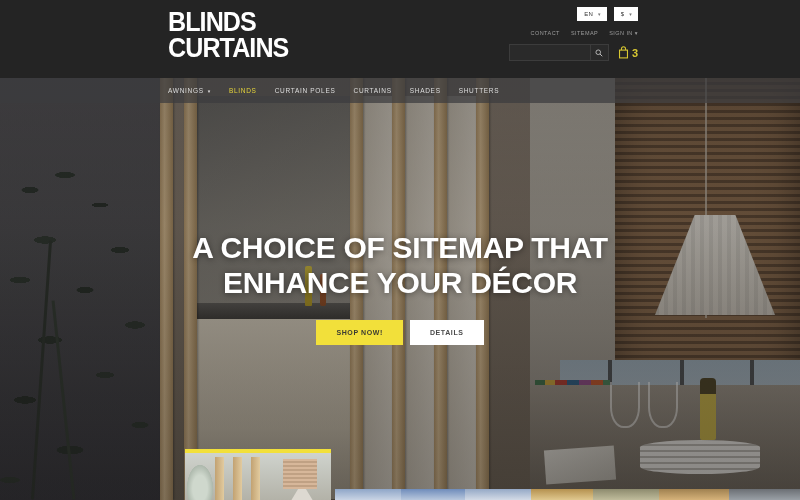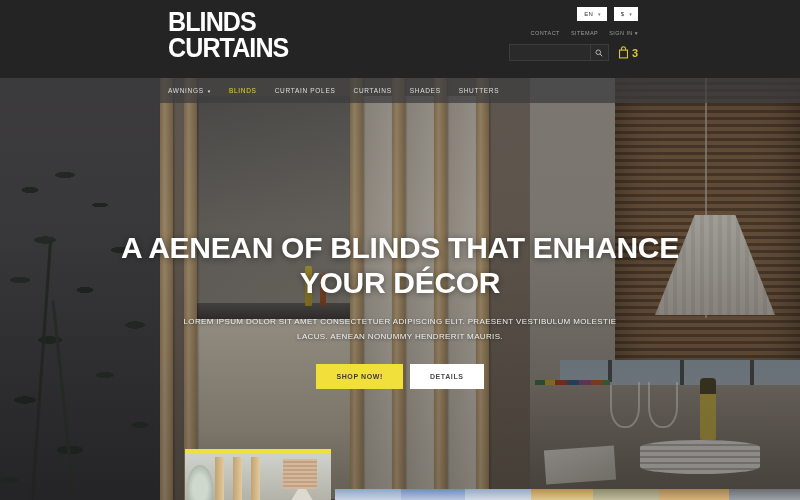--- a/index.html
+++ b/index.html
@@ -431,22 +431,21 @@
     <div class="nav-item">
       <span>SHADES</span>
     </div>
     <div class="nav-item">
       <span>SHUTTERS</span>
     </div>
   </div>
 </div>
 
 <div class="hero-content">
-  <div class="hero-title">A AENEAN OF BLINDS THAT ENHANCE YOUR DÉCOR</div>
-  <div class="hero-sub">LOREM IPSUM DOLOR SIT AMET CONSECTETUER ADIPISCING ELIT. PRAESENT VESTIBULUM MOLESTIE LACUS. AENEAN NONUMMY HENDRERIT MAURIS.</div>
+  <div class="hero-title">A CHOICE OF SITEMAP THAT ENHANCE YOUR DÉCOR</div>
   <div class="hero-btns">
     <div class="btn btn-primary">SHOP NOW!</div>
     <div class="btn btn-secondary">DETAILS</div>
   </div>
 </div>
 
 <div class="thumb-active">
   <div class="ta-plant"></div>
   <div class="ta-door"></div>
   <div class="ta-door2"></div>

